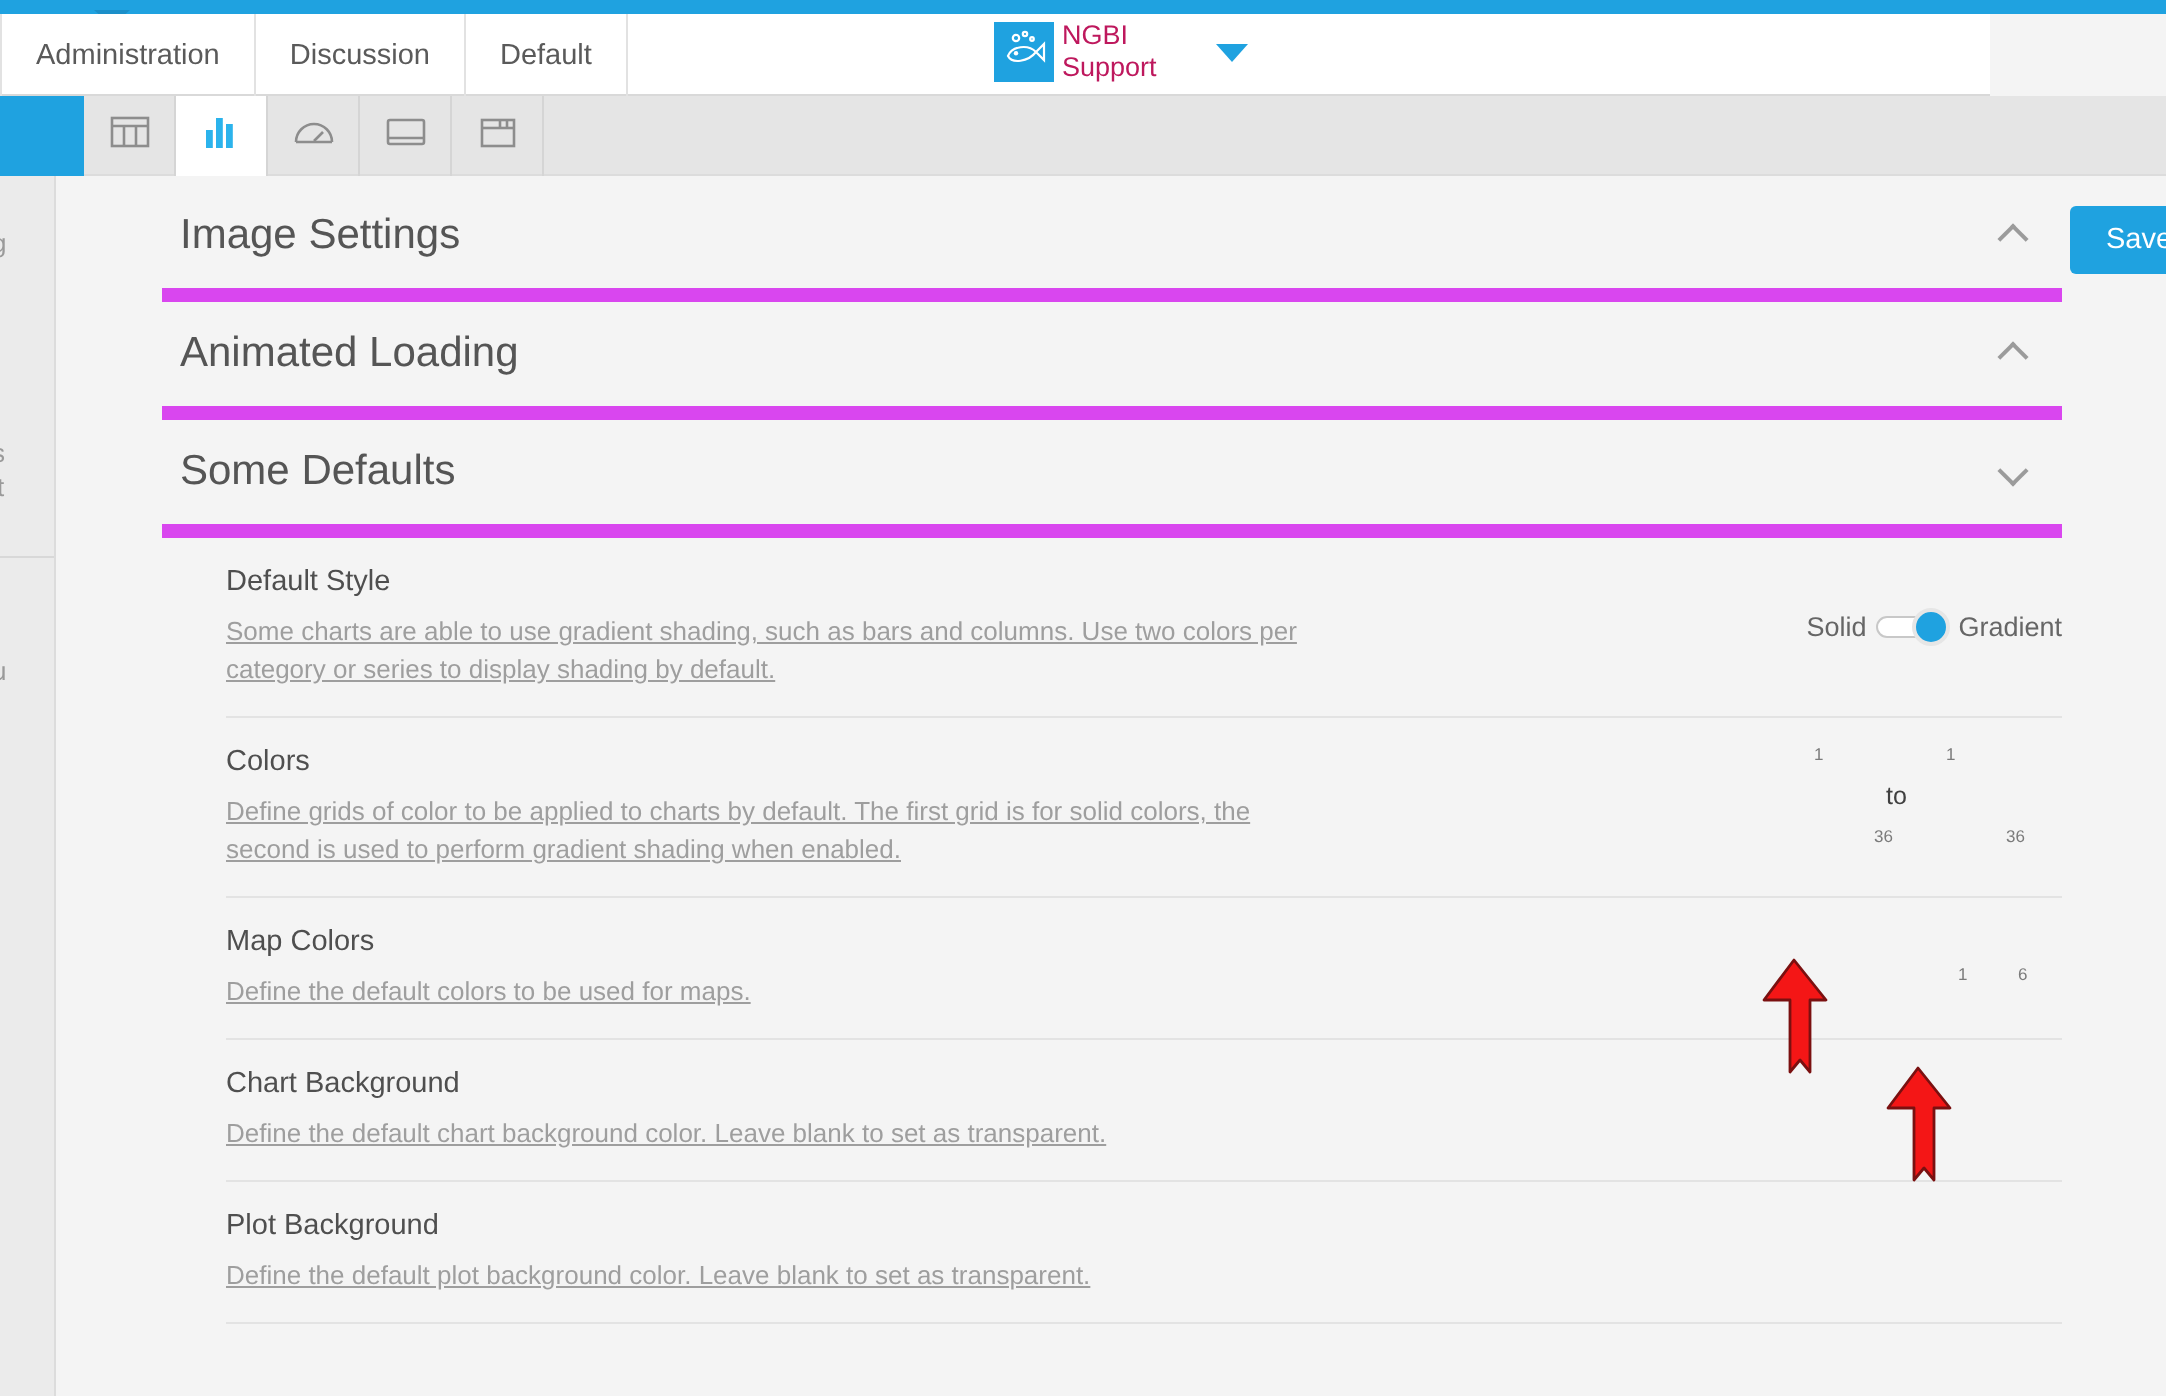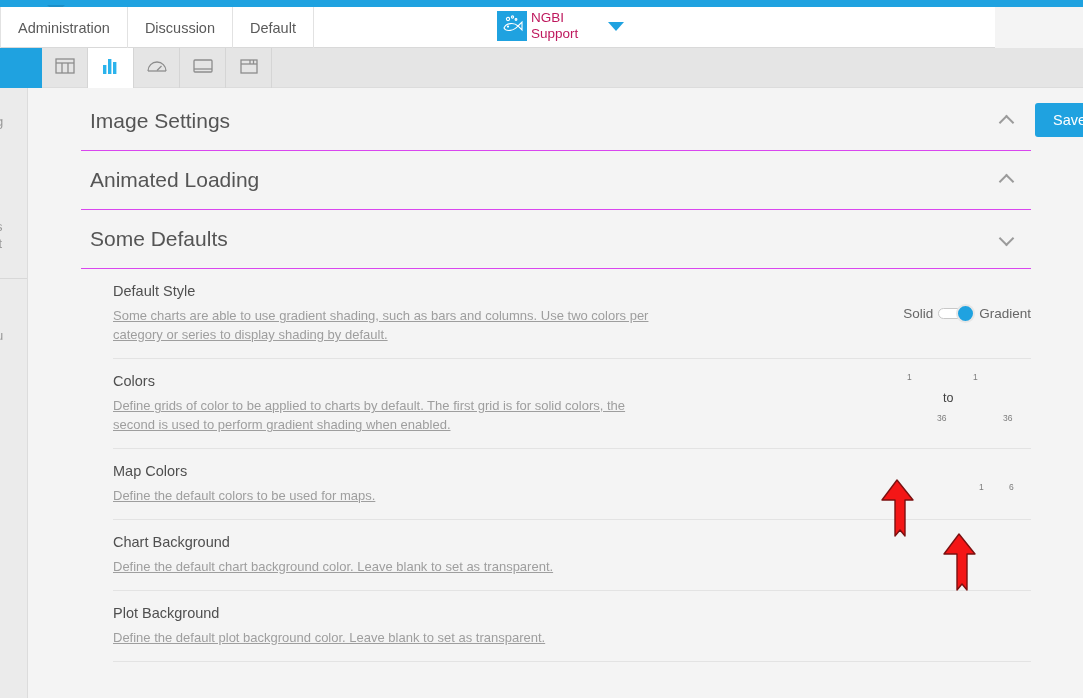--- a/index.html
+++ b/index.html
@@ -113,21 +113,21 @@
     overflow: hidden;
   }
 
   .panel {
     position: absolute; left: 52px; top: 4px; width: 950px;
   }
 
   .section-header {
     height: 59px;
     display: flex; align-items: center; justify-content: space-between;
-    border-bottom: 1px solid #d946ef;
+    border-bottom: 7px solid #d946ef;
     cursor: pointer;
     padding: 0 9px 0 9px;
   }
   .section-title {
     font-size: 21px;
     color: #555555;
     font-weight: 400;
   }
   .chev {
     width: 14px; height: 14px;

